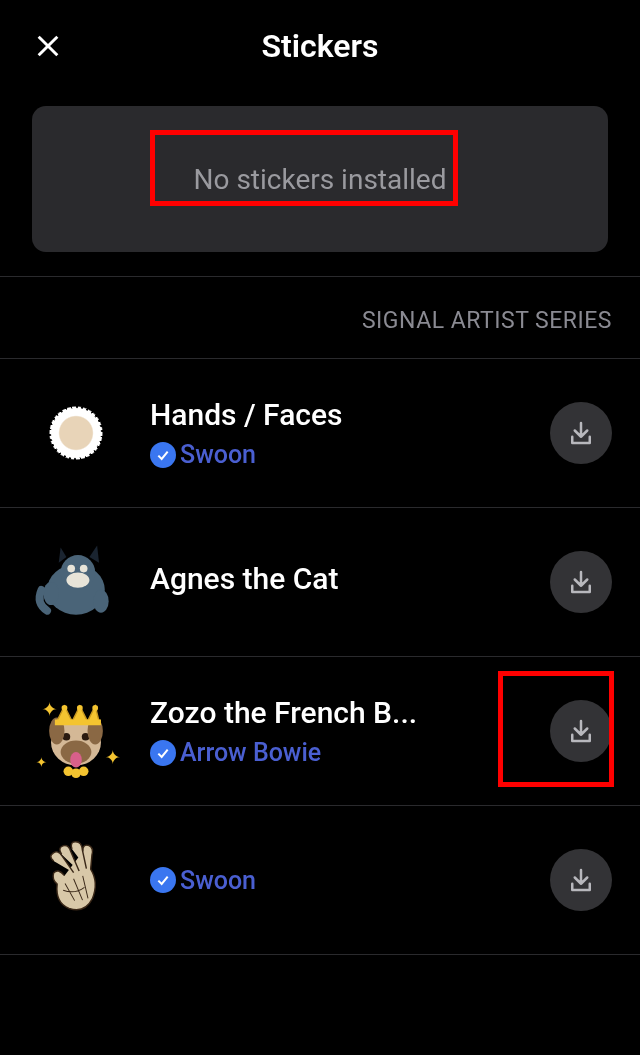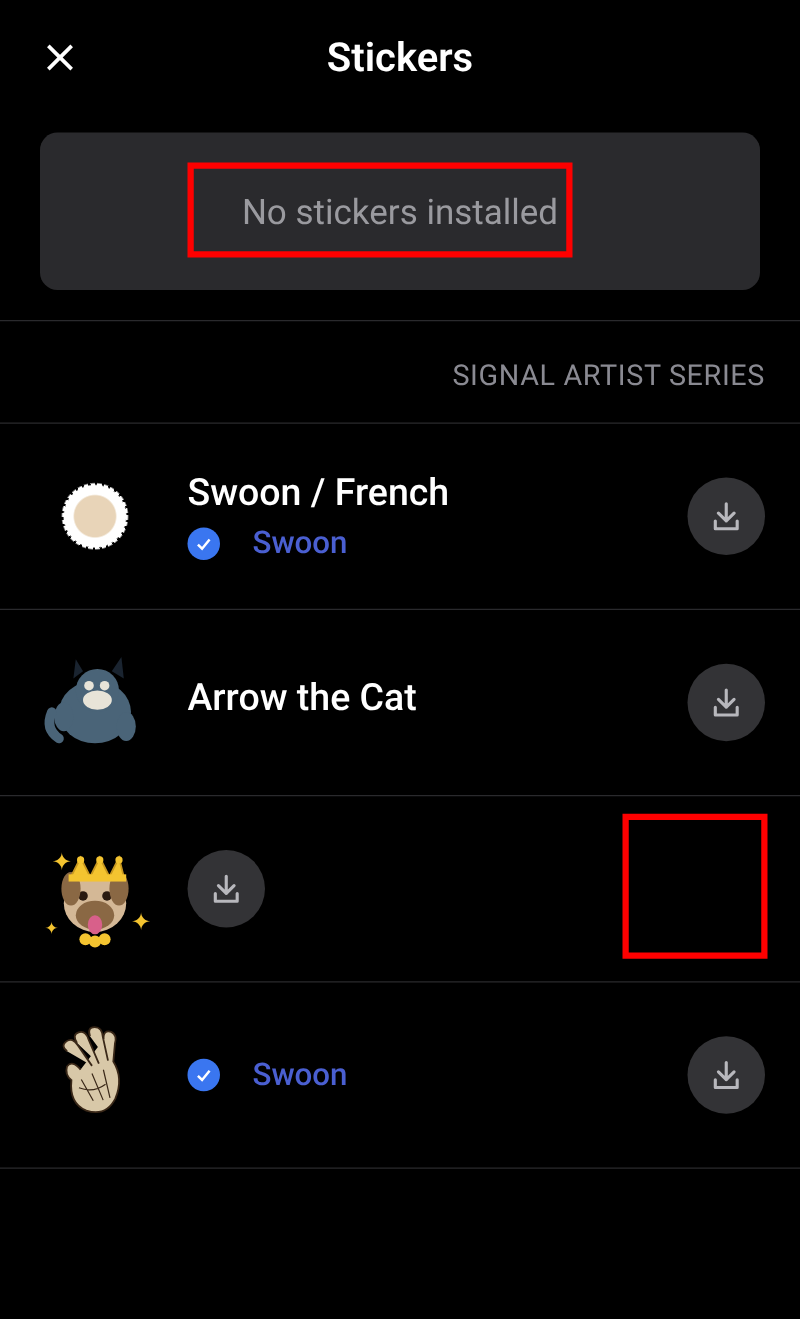--- a/index.html
+++ b/index.html
@@ -37,21 +37,21 @@
       transform: translateX(-50%);
       font-size: 32px;
       font-weight: 600;
     }
     .banner-wrap {
       padding: 14px 32px 24px 32px;
     }
     .banner {
       background: #2a2a2d;
       border-radius: 14px;
-      height: 126px;
+      height: 146px;
       display: flex;
       align-items: center;
       justify-content: center;
       position: relative;
     }
     .banner-text {
       color: #9a9a9f;
       font-size: 28px;
     }
     .highlight-red {
@@ -105,21 +105,21 @@
       font-weight: 500;
       color: #fff;
       white-space: nowrap;
       overflow: hidden;
       text-overflow: ellipsis;
       margin-bottom: 8px;
     }
     .item-artist {
       display: flex;
       align-items: center;
-      gap: 26px;
+      gap: 4px;
     }
     .verified-badge {
       width: 26px;
       height: 26px;
       border-radius: 50%;
       background: #3a76f0;
       display: flex;
       align-items: center;
       justify-content: center;
       flex-shrink: 0;
@@ -202,21 +202,21 @@
     <div class="highlight-red"></div>
   </div>
 </div>
 
 <div class="section">
   <div class="section-header">SIGNAL ARTIST SERIES</div>
   <div class="list" id="sticker-list">
       <div class="list-item">
         <div class="avatar av-swoon-faces"></div>
         <div class="item-content">
-          <div class="item-title">Swoon / French</div>
+          <div class="item-title">Hands / Faces</div>
           <div class="item-artist">
             <div class="verified-badge">
               <svg viewBox="0 0 24 24">
                 <polyline points="5,13 10,18 19,7"></polyline>
               </svg>
             </div>
             <div class="artist-name">Swoon</div>
           </div>
         </div>
         <div class="download-btn">
@@ -234,21 +234,21 @@
       <polygon points="40,24 34,14 32,30" fill="#1a2430"></polygon>
       <ellipse cx="52" cy="48" rx="12" ry="8" fill="#e8e4d8"></ellipse>
       <circle cx="45" cy="36" r="4" fill="#e8e4d8"></circle>
       <circle cx="58" cy="36" r="4" fill="#e8e4d8"></circle>
       <ellipse cx="24" cy="62" rx="8" ry="12" fill="#4a6478"></ellipse>
       <ellipse cx="76" cy="70" rx="8" ry="12" fill="#4a6478"></ellipse>
       <path d="M 20 80 Q 8 72 14 58" stroke="#4a6478" stroke-width="8" fill="none" stroke-linecap="round"></path>
     </svg>
         </div>
         <div class="item-content">
-          <div class="item-title">Arrow the Cat</div>
+          <div class="item-title">Agnes the Cat</div>
         </div>
         <div class="download-btn">
           <svg viewBox="0 0 24 24">
             <path d="M12 4 L12 15 M7 10 L12 15 L17 10 M5 15 L5 20 L19 20 L19 15" stroke-linecap="round" stroke-linejoin="round"></path>
           </svg>
         </div>
       </div>
       <div class="list-item">
         <div class="avatar av-zozo">
           <svg width="104" height="104" viewBox="0 0 100 100">
@@ -265,20 +265,31 @@
       <circle cx="54" cy="26" r="3" fill="#f4c430"></circle>
       <circle cx="70" cy="26" r="3" fill="#f4c430"></circle>
       <circle cx="42" cy="92" r="5" fill="#f4c430"></circle>
       <circle cx="50" cy="94" r="5" fill="#f4c430"></circle>
       <circle cx="58" cy="92" r="5" fill="#f4c430"></circle>
       <text x="14" y="34" font-size="20" fill="#f4c430">✦</text>
       <text x="80" y="84" font-size="20" fill="#f4c430">✦</text>
       <text x="8" y="88" font-size="14" fill="#f4c430">✦</text>
     </svg>
         </div>
+        <div class="item-content">
+          <div class="item-title">Zozo the French B...</div>
+          <div class="item-artist">
+            <div class="verified-badge">
+              <svg viewBox="0 0 24 24">
+                <polyline points="5,13 10,18 19,7"></polyline>
+              </svg>
+            </div>
+            <div class="artist-name">Arrow Bowie</div>
+          </div>
+        </div>
         <div class="download-btn">
           <svg viewBox="0 0 24 24">
             <path d="M12 4 L12 15 M7 10 L12 15 L17 10 M5 15 L5 20 L19 20 L19 15" stroke-linecap="round" stroke-linejoin="round"></path>
           </svg>
         </div>
         <div class="highlight-red dl-highlight"></div>
       </div>
       <div class="list-item">
         <div class="avatar av-swoon-hands">
           <svg width="104" height="104" viewBox="0 0 100 100">

